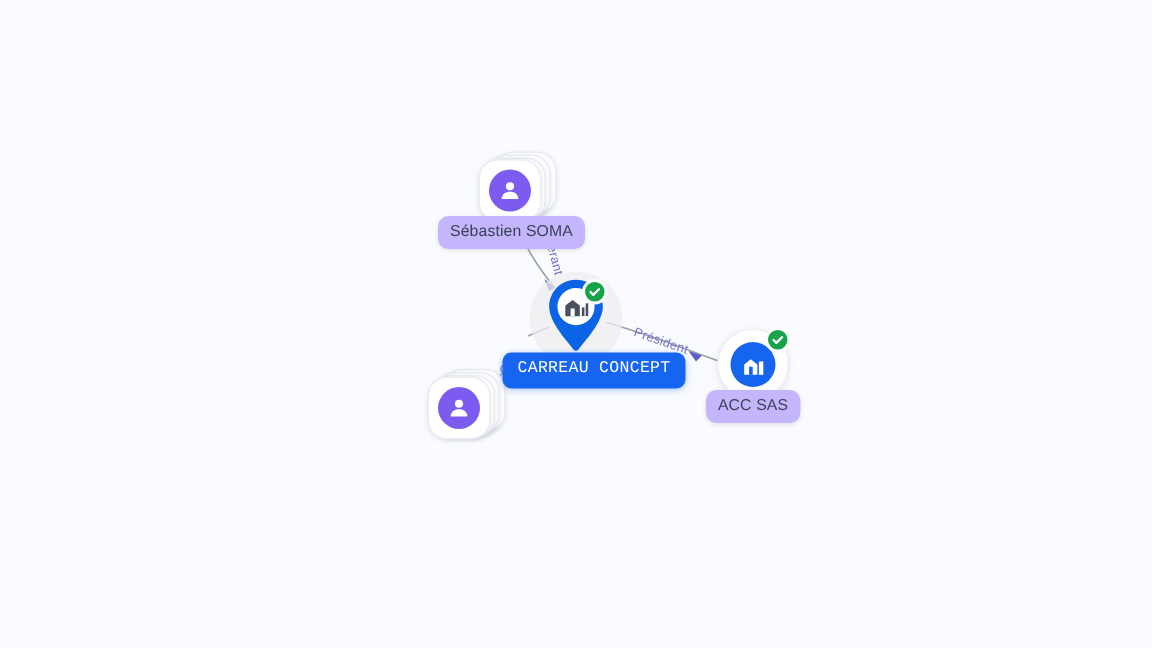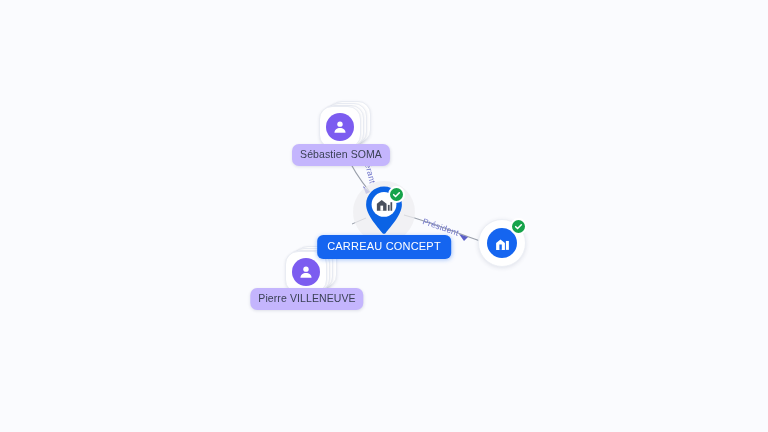--- a/index.html
+++ b/index.html
@@ -206,40 +206,40 @@
       <div class="stack-card c0">
         <div class="person-avatar">
           <svg width="18" height="18" viewBox="0 0 24 24" fill="#ffffff">
             <circle cx="12" cy="8.2" r="3.6"></circle>
             <path d="M4.6 19.6c0-4.1 3.3-6.4 7.4-6.4s7.4 2.3 7.4 6.4z"></path>
           </svg>
         </div>
       </div>
     </div>
   </div>
-  <div class="node-label" style="left:307px; top:288px;">Pierre VILLENEUVE</div>
 
   <div class="node" style="left:502px; top:243px;">
     <div class="company-circle-wrap">
       <div class="company-circle">
         <div class="company-inner">
           <svg width="17" height="17" viewBox="0 0 24 24" fill="#ffffff">
             <path d="M3 21V11.2L9.2 6.4l6.2 4.8V21z"></path>
             <rect x="7.6" y="13.4" width="3.4" height="7.6" fill="#1565f0"></rect>
             <rect x="16.8" y="8.4" width="4.2" height="12.6"></rect>
           </svg>
         </div>
       </div>
       <div class="verified-badge" style="right:-1px; top:-1px;">
         <svg width="9" height="9" viewBox="0 0 24 24" fill="none" stroke="#ffffff" stroke-width="4.2" stroke-linecap="round" stroke-linejoin="round">
           <path d="M4.5 12.5l5 5 10-10"></path>
         </svg>
       </div>
     </div>
   </div>
+  <div class="node-label" style="left:502px; top:260px;">ACC SAS</div>
 
   <div class="node" style="left:384px; top:212px;">
     <div class="pin-halo"></div>
     <div class="pin-wrap">
       <svg width="44" height="56" viewBox="0 0 44 56">
         <path d="M22 2.5c-9.9 0-17.9 8-17.9 17.9 0 10.5 11.6 22.4 16.2 28.6a2.1 2.1 0 0 0 3.4 0c4.6-6.2 16.2-18.1 16.2-28.6C39.9 10.5 31.9 2.5 22 2.5z" fill="#0b63e5"></path>
         <circle cx="22" cy="20.4" r="12.4" fill="#ffffff"></circle>
       </svg>
       <div style="position:absolute; left:12px; top:9.5px; width:20px; height:20px; display:flex; align-items:center; justify-content:center;">
         <svg width="18" height="18" viewBox="0 0 24 24" fill="#49505e">
@@ -249,15 +249,15 @@
           <rect x="20.6" y="9.6" width="2.3" height="11.4"></rect>
         </svg>
       </div>
       <div class="verified-badge" style="left:26px; top:2px;">
         <svg width="9" height="9" viewBox="0 0 24 24" fill="none" stroke="#ffffff" stroke-width="4.2" stroke-linecap="round" stroke-linejoin="round">
           <path d="M4.5 12.5l5 5 10-10"></path>
         </svg>
       </div>
     </div>
   </div>
-  <div class="node-label primary" style="left:384px; top:235px;">CARREAU CONCEPT</div>
+  <div class="node-label primary" style="left:396px; top:235px;font-family:Liberation Mono, monospace;">CARREAU CONCEPT</div>
 
 </div>
 
 </body></html>

